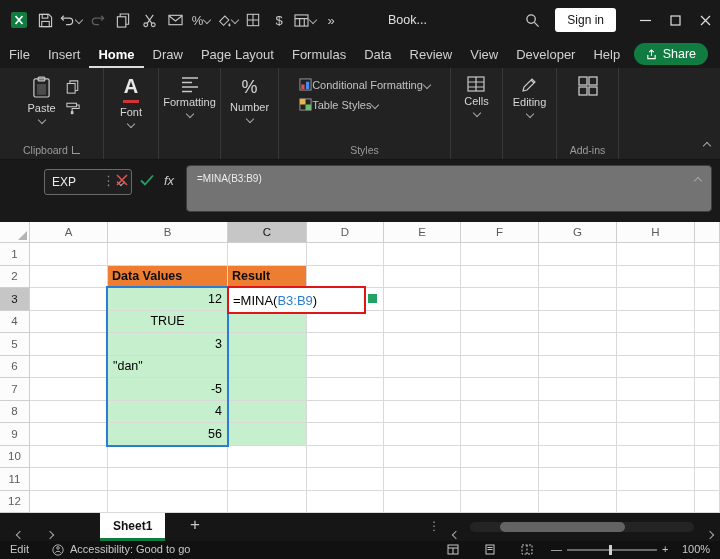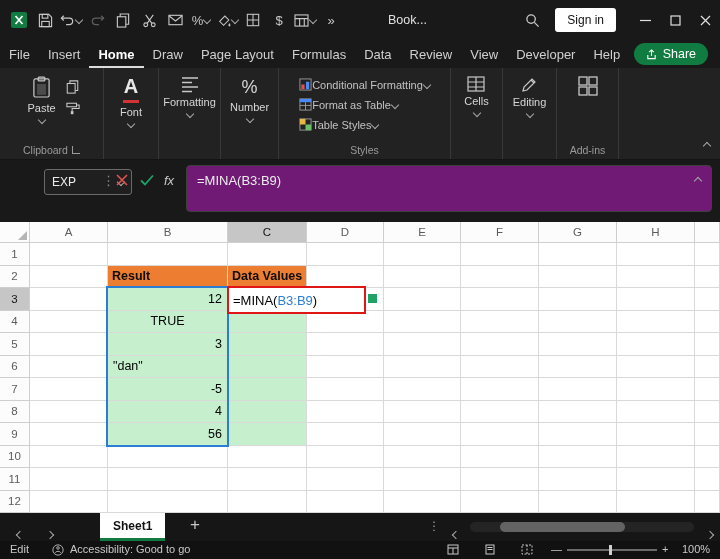--- a/index.html
+++ b/index.html
@@ -54,22 +54,22 @@
   
   .fbar { position:absolute; top:160px; left:0; right:0; height:62px; background:#191919; }
   .namebox { position:absolute; left:8px; top:9px; width:88px; height:26px; background:#1f1f1f;
     border:1px solid #6a6a6a; border-radius:3px; color:#ececec; font-size:12px;
     display:flex; align-items:center; padding:0 7px;margin-left:36px; }
   .namebox .chev { margin-left:auto; }
   .fb-dots { position:absolute; left:102px; top:13px; color:#8a8a8a; font-size:13px; }
   .fb-x { position:absolute; left:116px; top:14px; }
   .fb-check { position:absolute; left:140px; top:14px; }
   .fb-fx { position:absolute; left:164px; top:13px; font-style:italic; font-size:13px; color:#c8c8c8; }
-  .finput { position:absolute; left:186px; right:8px; top:5px; height:47px; background:#701a75;
-    border:1px solid #3e3e3e; border-radius:4px; color:#ececec; font-size:13px; padding:7px 22px 0 10px; }
+  .finput { position:absolute; left:186px; right:8px; top:5px; height:47px; background:#737373;
+    border:1px solid #3e3e3e; border-radius:4px; color:#ececec; font-size:10px; padding:7px 22px 0 10px; }
   .finput .chev.up { position:absolute; right:10px; top:12px; }
 
   
   .grid { position:absolute; top:222px; left:0; width:720px; height:291px; background:#ffffff; }
   .gtable { position:absolute; inset:0; display:grid;
     grid-template-columns:30px 78px 120px 79px 77px 77px 78px 78px 78px 25px;
     grid-template-rows:21px repeat(12, 22.5px); }
   .ch, .rh, .corner { background:#fcfcfc; color:#5c5c5c; font-size:11.5px;
     border-right:1px solid #cfcfcf; border-bottom:1px solid #cfcfcf;
     display:flex; align-items:center; justify-content:center; position:relative; }
@@ -315,29 +315,20 @@
               <rect x="1" y="1" width="12" height="12"></rect>
               <rect x="2.5" y="7" width="3.5" height="5" fill="#e05252" stroke="none"></rect>
               <rect x="7.5" y="4" width="3.5" height="8" fill="#4a8af4" stroke="none"></rect>
             </svg>
           <span>Conditional Formatting</span>
           <span class="chev"></span>
         </div>
         <div class="stylerow">
           <svg width="13" height="13" viewBox="0 0 14 14" fill="none" stroke="#9b9b9b">
               <rect x="1" y="1" width="12" height="12"></rect>
-              <rect x="1" y="1" width="12" height="3.5" fill="#4a8af4" stroke="none"></rect>
-              <path d="M1 8h12M7 4.5V13"></path>
-            </svg>
-          <span>Format as Table</span>
-          <span class="chev"></span>
-        </div>
-        <div class="stylerow">
-          <svg width="13" height="13" viewBox="0 0 14 14" fill="none" stroke="#9b9b9b">
-              <rect x="1" y="1" width="12" height="12"></rect>
               <rect x="1" y="1" width="6" height="6" fill="#e8b54a" stroke="none"></rect>
               <rect x="7" y="7" width="6" height="6" fill="#6abf69" stroke="none"></rect>
             </svg>
           <span>Table Styles</span>
           <span class="chev"></span>
         </div>
       </div>
       <div class="glabel">
           <span>Styles</span>
         </div>
@@ -426,22 +417,22 @@
         <div class="c"></div>
         <div class="c"></div>
         <div class="c"></div>
         <div class="c"></div>
         <div class="c"></div>
         <div class="c"></div>
         <div class="c"></div>
 
       <div class="rh">2</div>
       <div class="c"></div>
+      <div class="c o">Data Values</div>
       <div class="c o">Result</div>
-      <div class="c o">Data Values</div>
       <div class="c"></div>
         <div class="c"></div>
         <div class="c"></div>
         <div class="c"></div>
         <div class="c"></div>
         <div class="c"></div>
 
       <div class="rh hl">3</div>
       <div class="c"></div>
       <div class="c g tr">12</div>

